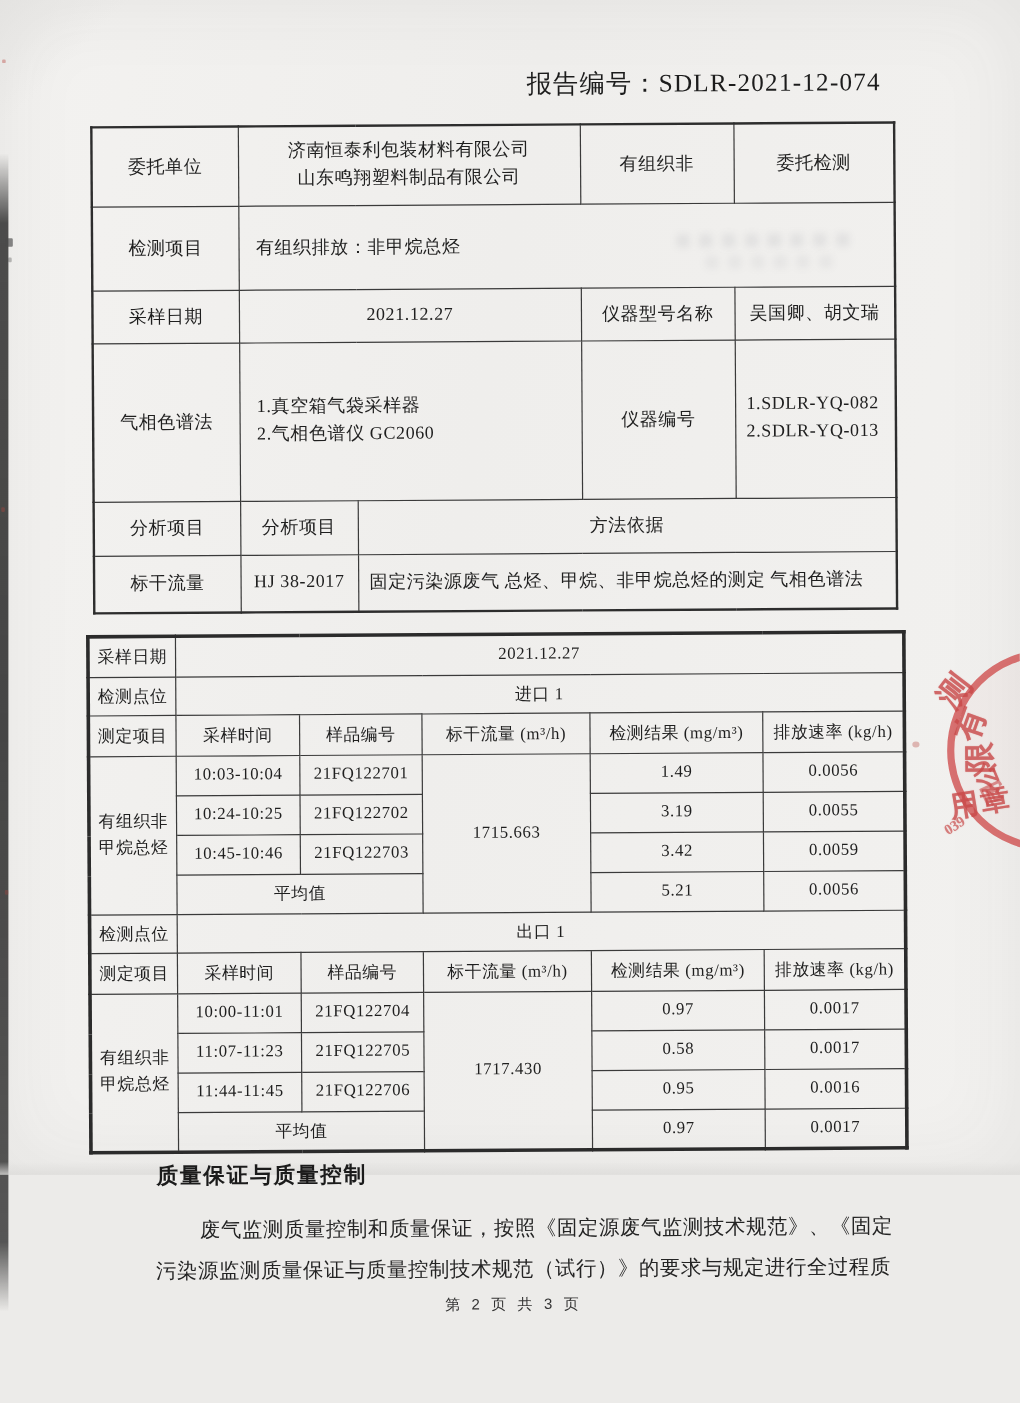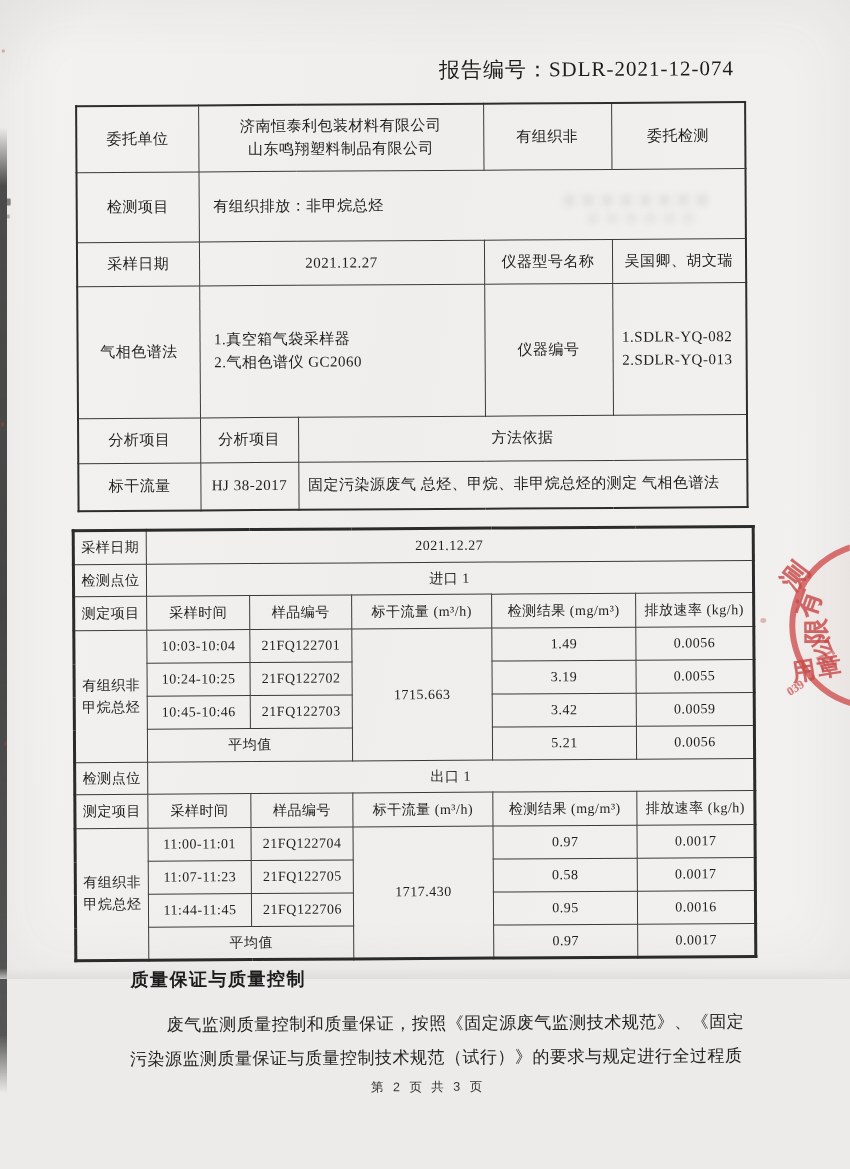--- a/index.html
+++ b/index.html
@@ -210,21 +210,21 @@
         <th>样品编号</th>
         <th>标干流量 (m³/h)</th>
         <th>检测结果 (mg/m³)</th>
         <th>排放速率 (kg/h)</th>
       </tr>
       <tr style="height:33px">
         <td rowspan="4" class="two-line">
           <div>有组织非</div>
           <div>甲烷总烃</div>
         </td>
-        <td>11:00-11:01</td>
+        <td>10:00-11:01</td>
         <td>21FQ122704</td>
         <td rowspan="4">1717.430</td>
         <td>0.97</td>
         <td>0.0017</td>
       </tr>
       <tr style="height:33px">
         <td>11:07-11:23</td>
         <td>21FQ122705</td>
         <td>0.58</td>
         <td>0.0017</td>

